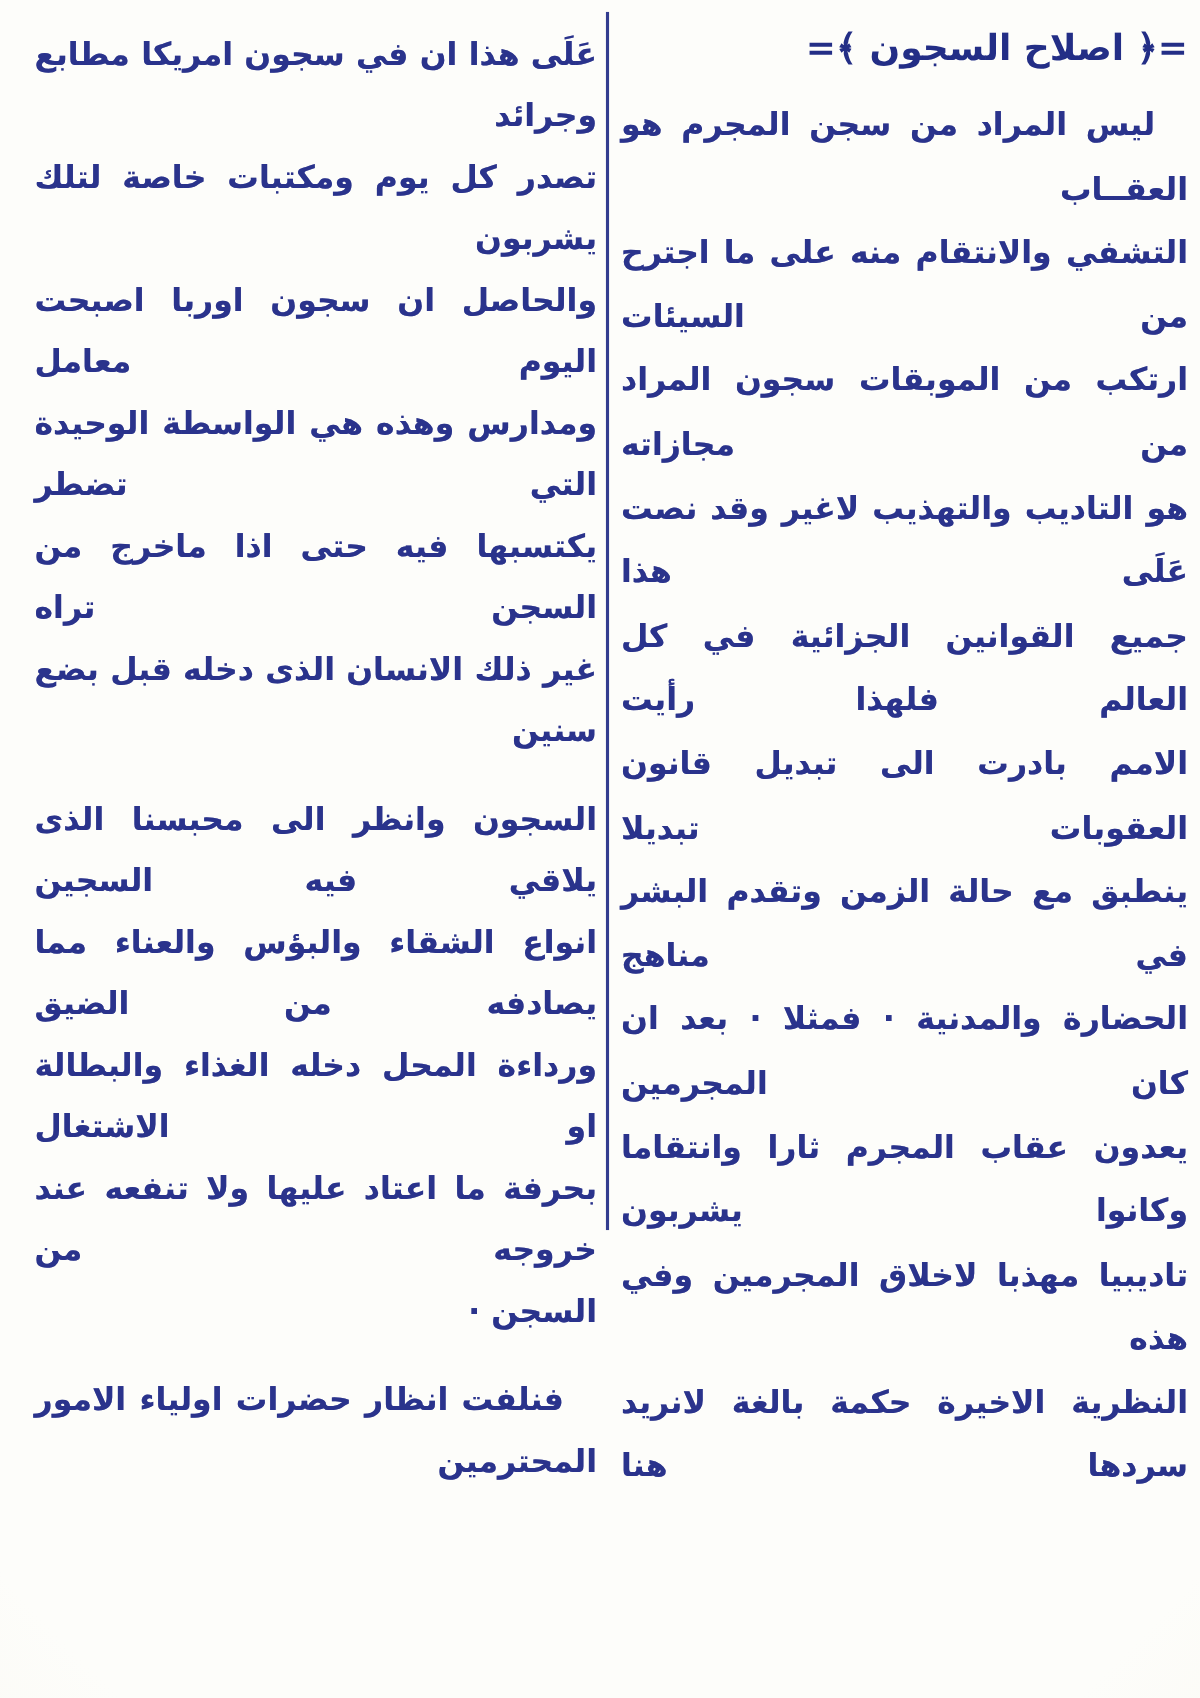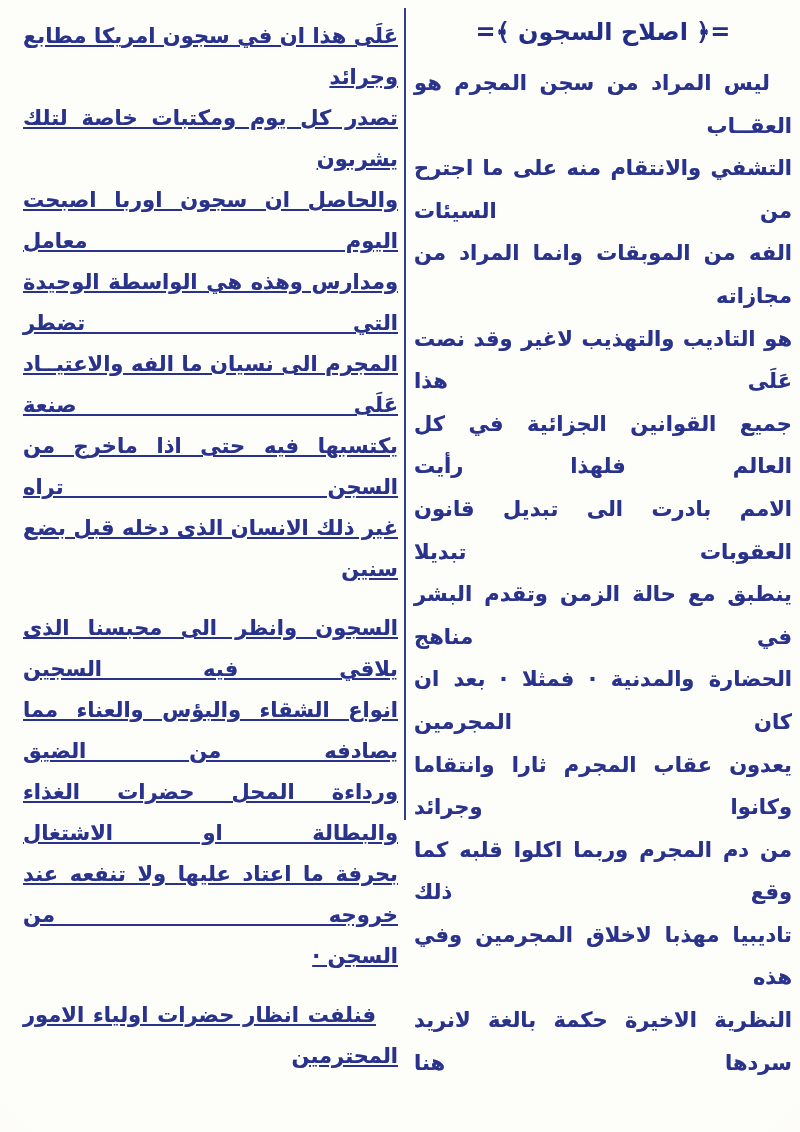--- a/index.html
+++ b/index.html
@@ -40,21 +40,20 @@
   .col-left {
     left: 10px;
     top: 16px;
     width: 388px;
   }
   .title {
     margin: 0 0 8px 0;
     font-size: 24px;
     font-weight: bold;
     line-height: 44px;
-    text-align: center;
     color: #232e86;
     letter-spacing: 1px;
   }
   .line {
     margin: 0;
     font-size: 21px;
     font-weight: bold;
     text-align: justify;
     text-align-last: justify;
     white-space: normal;
@@ -63,61 +62,59 @@
   }
   .col-right .line { line-height: 42.6px; }
   .col-left  .line { line-height: 41px; }
   .line.first-line {
     text-indent: 22px;
     text-align-last: right;
   }
   .line.short {
     text-align-last: right;
   }
-  .para { margin: 0 0 18px 13px; text-decoration: underline; }
+  .para { margin: 0 0 18px 13px; }
   .para:last-child { margin-bottom: 0; }
 </style>
 </head>
 <body>
 
 <div class="page" lang="ar">
 
   <div class="divider"></div>
 
   <div class="col col-right" dir="rtl">
     <h1 class="title">=﴿ اصلاح السجون ﴾=</h1>
     <p class="line first-line">ليس المراد من سجن المجرم هو العقــاب</p>
     <p class="line">التشفي والانتقام منه على ما اجترح من السيئات</p>
-    <p class="line">الفه من الموبقات وانما المراد من مجازاته</p>
+    <p class="line">ارتكب من الموبقات سجون المراد من مجازاته</p>
     <p class="line">هو التاديب والتهذيب لاغير وقد نصت عَلَى هذا</p>
     <p class="line">جميع القوانين الجزائية في كل العالم فلهذا رأيت</p>
     <p class="line">الامم بادرت الى تبديل قانون العقوبات تبديلا</p>
     <p class="line">ينطبق مع حالة الزمن وتقدم البشر في مناهج</p>
     <p class="line">الحضارة والمدنية · فمثلا · بعد ان كان المجرمين</p>
-    <p class="line">يعدون عقاب المجرم ثارا وانتقاما وكانوا وجرائد</p>
-    <p class="line">من دم المجرم وربما اكلوا قلبه كما وقع ذلك</p>
+    <p class="line">يعدون عقاب المجرم ثارا وانتقاما وكانوا يشربون</p>
     <p class="line">تاديبيا مهذبا لاخلاق المجرمين وفي هذه</p>
     <p class="line">النظرية الاخيرة حكمة بالغة لانريد سردها هنا</p>
 
   </div>
 
   <div class="col col-left" dir="rtl">
     <div class="para">
       <p class="line short">عَلَى هذا ان في سجون امريكا مطابع وجرائد</p>
       <p class="line">تصدر كل يوم ومكتبات خاصة لتلك يشربون</p>
       <p class="line">والحاصل ان سجون اوربا اصبحت اليوم معامل</p>
       <p class="line">ومدارس وهذه هي الواسطة الوحيدة التي تضطر</p>
-      <p class="line">المجرم الى نسيان ما الفه والاعتيــاد عَلَى صنعة</p>
       <p class="line">يكتسبها فيه حتى اذا ماخرج من السجن تراه</p>
       <p class="line short">غير ذلك الانسان الذى دخله قبل بضع سنين</p>
     </div>
     <div class="para">
       <p class="line">السجون وانظر الى محبسنا الذى يلاقي فيه السجين</p>
       <p class="line">انواع الشقاء والبؤس والعناء مما يصادفه من الضيق</p>
-      <p class="line">ورداءة المحل حضرات الغذاء والبطالة او الاشتغال</p>
+      <p class="line">ورداءة المحل دخله الغذاء والبطالة او الاشتغال</p>
       <p class="line">بحرفة ما اعتاد عليها ولا تنفعه عند خروجه من</p>
       <p class="line short">السجن ·</p>
     </div>
     <div class="para">
       <p class="line first-line">فنلفت انظار حضرات اولياء الامور المحترمين</p>
 
     </div>
   </div>
 
 </div>

